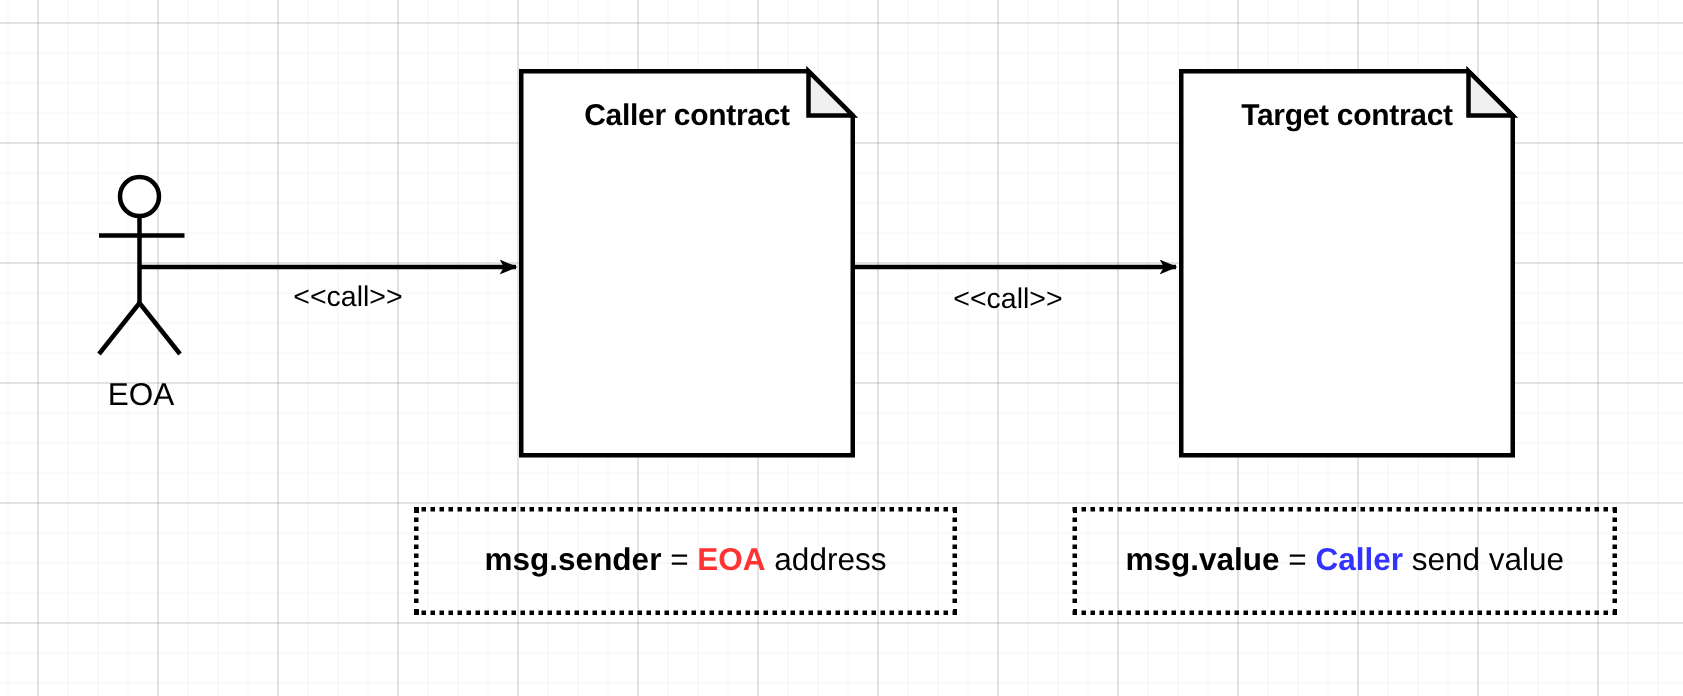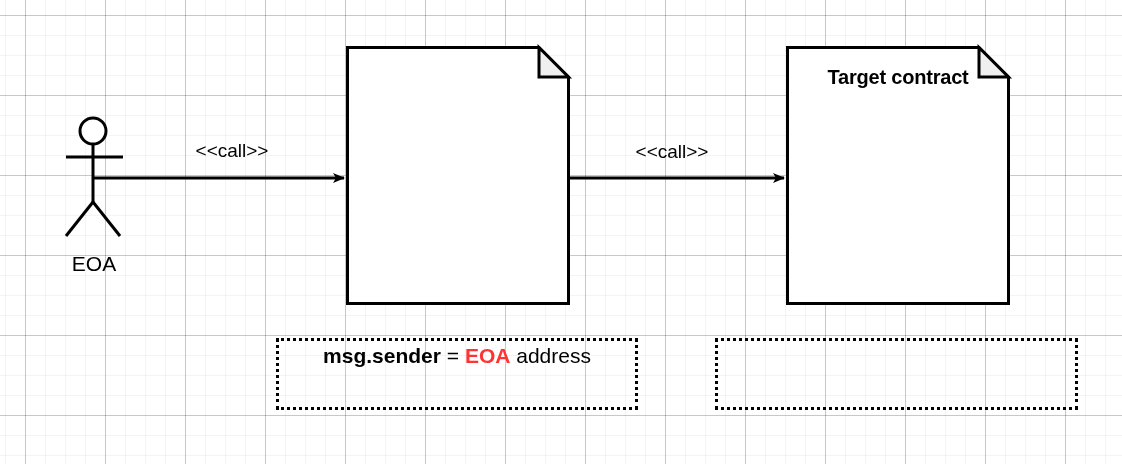--- a/index.html
+++ b/index.html
@@ -64,32 +64,33 @@
     color: #000000;
   }
 
   
   .edge-label {
     position: absolute;
     width: 180px;
     text-align: center;
     font-size: 19px;
     color: #000000;
+    margin-top: 48px;
   }
 
   
   .note {
     position: absolute;
     border: 3px dotted #000000;
     background: transparent;
     box-sizing: border-box;
     display: flex;
     flex-direction: column;
     align-items: center;
-    justify-content: space-between;
+    justify-content: center;
   }
   .note-line {
     font-size: 21px;
     color: #000000;
     line-height: 1.45;
     white-space: nowrap;
   }
   .note-line b {
     font-weight: bold;
   }
@@ -128,34 +129,38 @@
   </div>
   <div class="actor-label" style="left:34px; top:252px;">EOA</div>
 
   <div class="edge-label" style="left:142px; top:140px;">&lt;&lt;call&gt;&gt;</div>
 
   <div class="node contract" style="left:346px; top:46px;">
     <svg width="224" height="259" viewBox="0 0 224 259">
       <path d="M1.5,1.5 L193,1.5 L222.5,31 L222.5,257.5 L1.5,257.5 Z" fill="#ffffff" stroke="#000000" stroke-width="3" stroke-linejoin="miter"></path>
       <path d="M193,1.5 L193,31 L222.5,31 Z" fill="#f0f0f0" stroke="#000000" stroke-width="3" stroke-linejoin="miter"></path>
     </svg>
+    <div class="contract-title">Caller contract</div>
   </div>
 
   <div class="edge-label" style="left:582px; top:141px;">&lt;&lt;call&gt;&gt;</div>
 
   <div class="node contract" style="left:786px; top:46px;">
     <svg width="224" height="259" viewBox="0 0 224 259">
       <path d="M1.5,1.5 L193,1.5 L222.5,31 L222.5,257.5 L1.5,257.5 Z" fill="#ffffff" stroke="#000000" stroke-width="3" stroke-linejoin="miter"></path>
       <path d="M193,1.5 L193,31 L222.5,31 Z" fill="#f0f0f0" stroke="#000000" stroke-width="3" stroke-linejoin="miter"></path>
     </svg>
     <div class="contract-title">Target contract</div>
   </div>
 
   <div class="note" style="left:276px; top:338px; width:362px; height:72px;">
     <div class="note-line">
       <b>msg.sender</b><span> = </span><span class="tok-eoa" style="color:#FF3333;">EOA</span><span> address</span>
     </div>
   </div>
 
   <div class="note" style="left:715px; top:338px; width:363px; height:72px;">
+    <div class="note-line">
+      <b>msg.value</b><span> = </span><span class="tok-caller" style="color:#3333FF;">Caller</span><span> send value</span>
+    </div>
   </div>
 
 </div>
 
 </body></html>

